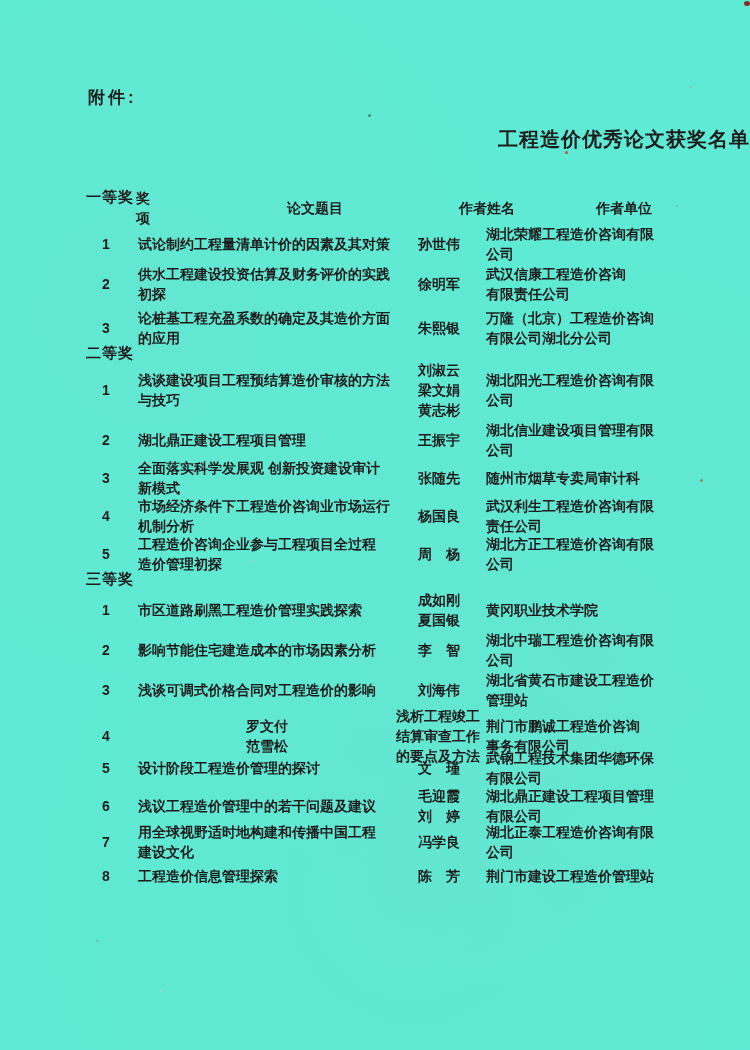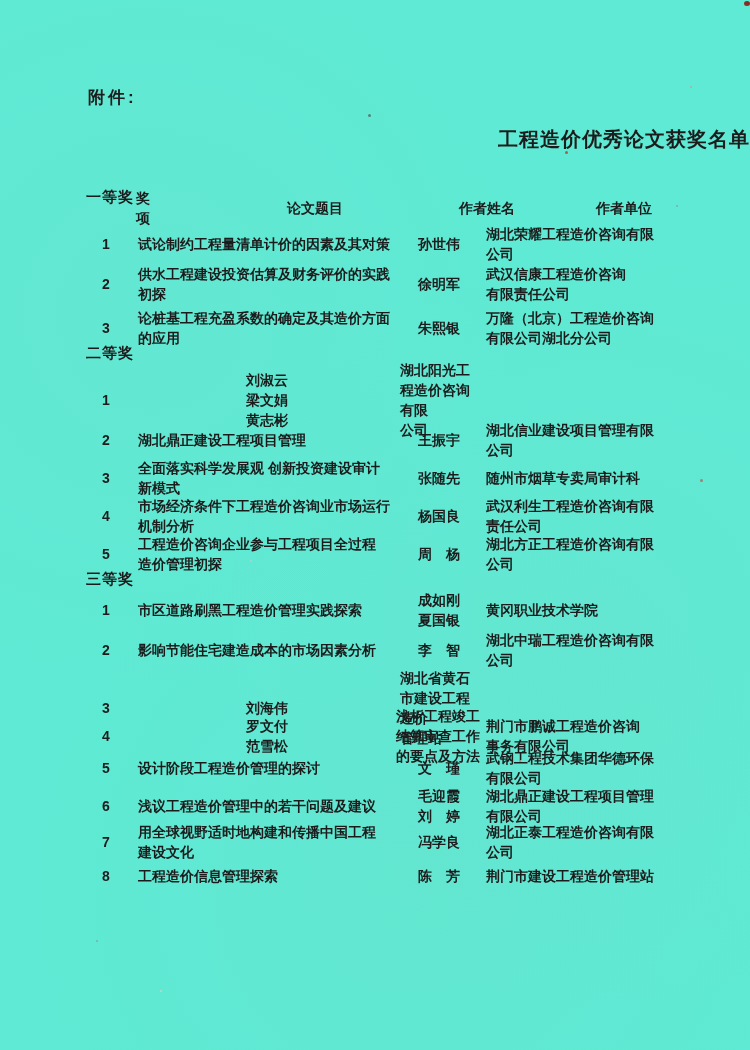--- a/index.html
+++ b/index.html
@@ -118,20 +118,22 @@
         <div class="cell c-no">3</div>
         <div class="cell c-title">论桩基工程充盈系数的确定及其造价方面
 的应用</div>
         <div class="cell c-auth">朱熙银</div>
         <div class="cell c-org">万隆（北京）工程造价咨询
 有限公司湖北分公司</div>
       </div>
       <div class="section-label" style="top: 344px;">二等奖</div>
       <div class="trow" style="top: 360px; height: 60px;">
         <div class="cell c-no">1</div>
+        <div class="cell c-title">浅谈建设项目工程预结算造价审核的方法
+与技巧</div>
         <div class="cell c-auth">刘淑云
 梁文娟
 黄志彬</div>
         <div class="cell c-org">湖北阳光工程造价咨询有限
 公司</div>
       </div>
       <div class="trow" style="top: 418px; height: 44px;">
         <div class="cell c-no">2</div>
         <div class="cell c-title">湖北鼎正建设工程项目管理</div>
         <div class="cell c-auth">王振宇</div>
@@ -171,20 +173,21 @@
       </div>
       <div class="trow" style="top: 628px; height: 44px;">
         <div class="cell c-no">2</div>
         <div class="cell c-title">影响节能住宅建造成本的市场因素分析</div>
         <div class="cell c-auth">李　智</div>
         <div class="cell c-org">湖北中瑞工程造价咨询有限
 公司</div>
       </div>
       <div class="trow" style="top: 668px; height: 44px;">
         <div class="cell c-no">3</div>
+        <div class="cell c-title">浅谈可调式价格合同对工程造价的影响</div>
         <div class="cell c-auth">刘海伟</div>
         <div class="cell c-org">湖北省黄石市建设工程造价
 管理站</div>
       </div>
       <div class="trow" style="top: 706px; height: 44px;">
         <div class="cell c-no">4</div>
         <div class="cell c-auth">罗文付
 范雪松</div>
         <div class="cell c-title">浅析工程竣工结算审查工作的要点及方法</div>
         <div class="cell c-org">荆门市鹏诚工程造价咨询

